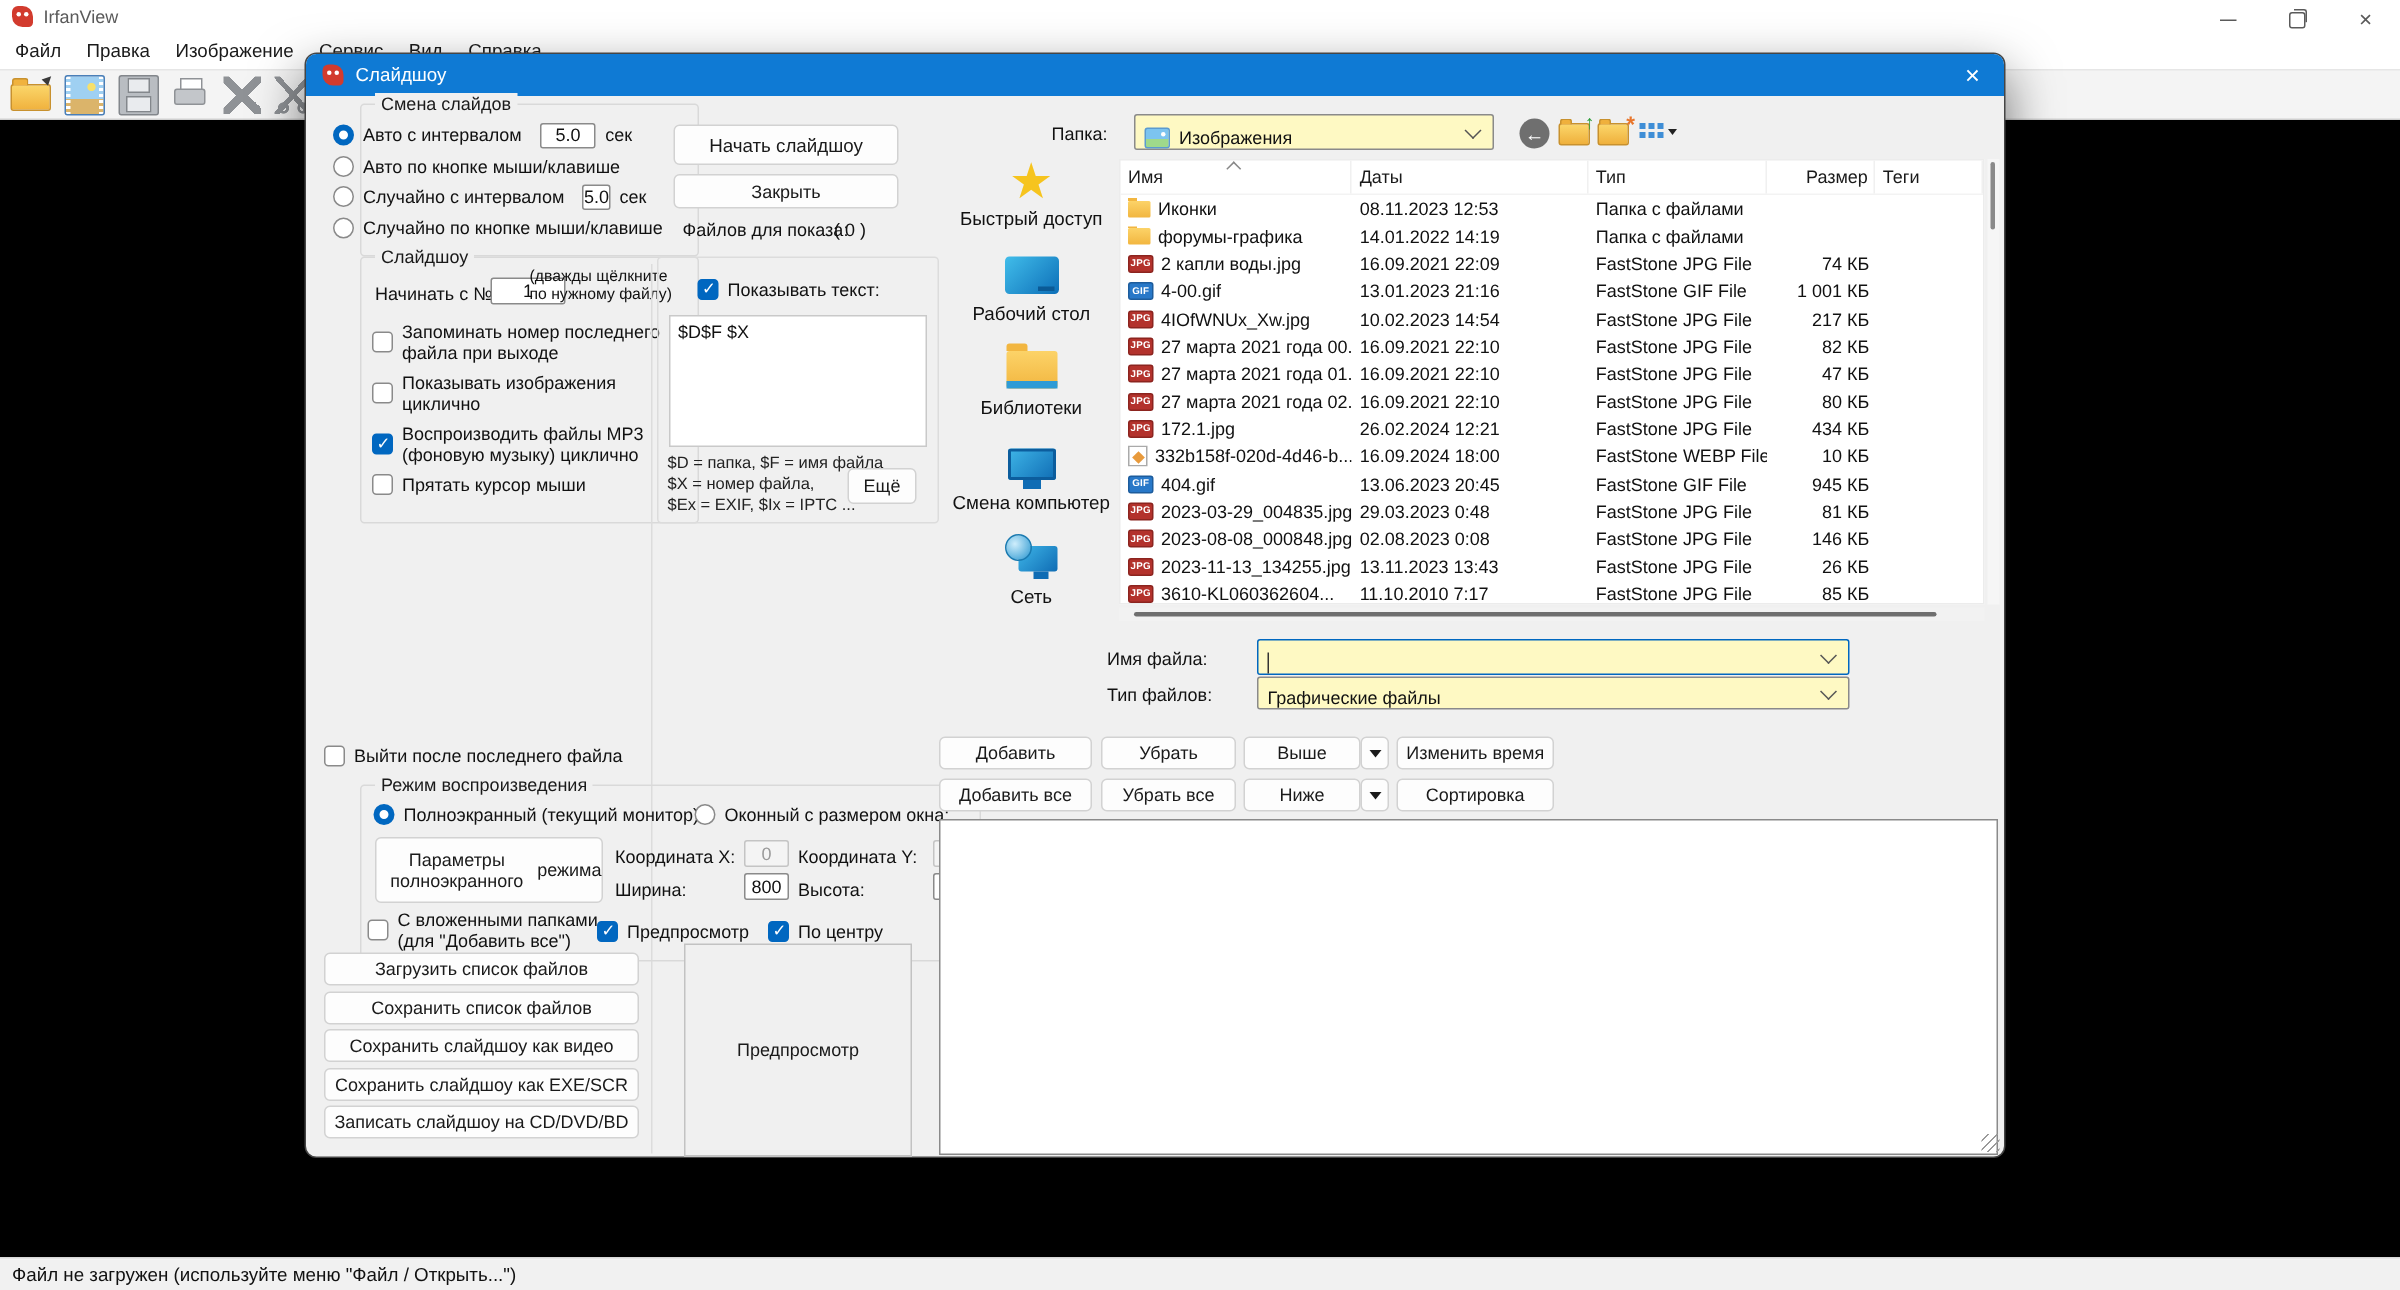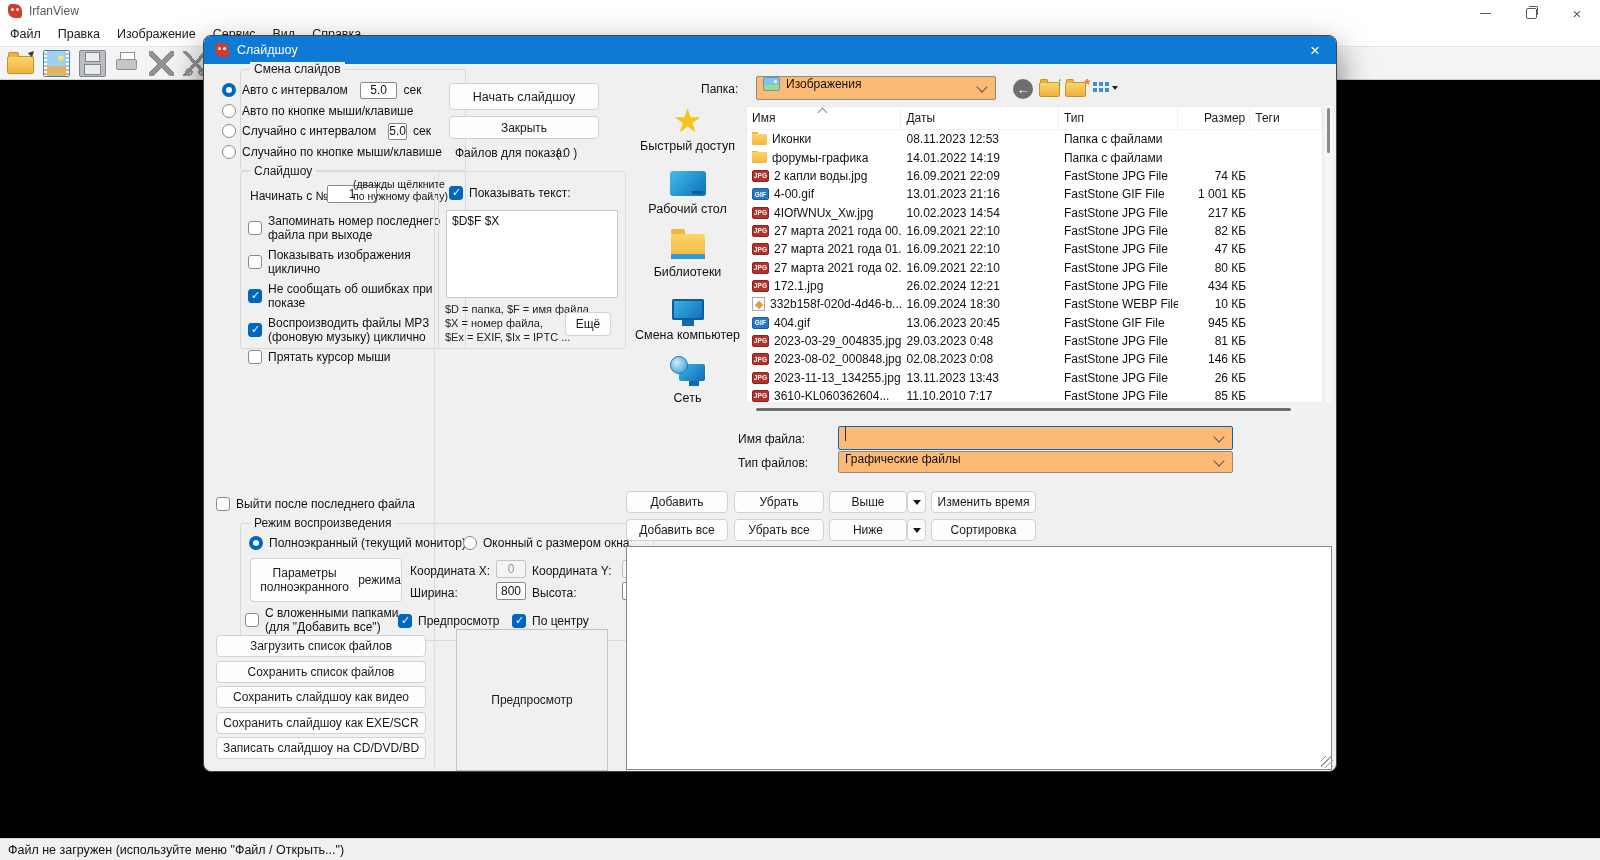--- a/index.html
+++ b/index.html
@@ -82,21 +82,21 @@
 
   .cb-row{display:flex;align-items:center;gap:6px;}
   .cb-lines{line-height:14px;}
 
   .vsep{position:absolute;left:230px;top:140px;width:1px;height:593px;background:#dcdcdc;}
 
   .texta{position:absolute;background:#fff;border:1px solid #c9c9c9;font-size:12px;padding:3px 5px;box-sizing:border-box;color:#111;}
   .hintline{position:absolute;font-size:11px;color:#222;white-space:nowrap;}
 
   
-  .combo{position:absolute;background:#fdba74;border:1px solid #8a8a8a;border-radius:2px;display:flex;align-items:flex-start;gap:6px;padding:0 24px 0 6px;box-sizing:border-box;}
+  .combo{position:absolute;background:#fef9c3;border:1px solid #8a8a8a;border-radius:2px;display:flex;align-items:flex-end;gap:6px;padding:0 24px 0 6px;box-sizing:border-box;}
   .combo .chev{position:absolute;right:9px;top:50%;margin-top:-5px;}
   .chev{width:7px;height:7px;border-right:1.5px solid #555;border-bottom:1.5px solid #555;transform:rotate(45deg);}
   .pic-icon{width:15px;height:12px;border:1px solid #5b9bd0;border-radius:2px;background:linear-gradient(180deg,#7cc4ef 58%,#9fd98b 58%);position:relative;flex:0 0 auto;}
   .pic-icon::after{content:"";position:absolute;right:2px;top:2px;width:3px;height:3px;border-radius:50%;background:#fff;}
   .caret-line{width:1px;height:14px;background:#333;}
 
   .nav-ico{position:absolute;display:flex;align-items:center;justify-content:center;}
   .back-circle{width:20px;height:20px;border-radius:50%;background:#6f6f6f;color:#fff;font-size:13px;line-height:1;}
   .mini-folder{width:19px;height:13px;background:linear-gradient(180deg,#fbd66a,#efb03c);border:1px solid #c8912e;border-radius:2px;position:relative;margin-top:4px;}
   .mini-folder::before{content:"";position:absolute;left:0;top:-4px;width:8px;height:4px;background:#efb03c;border:1px solid #c8912e;border-bottom:none;border-radius:2px 2px 0 0;box-sizing:border-box;}
@@ -263,43 +263,37 @@
           </label>
           <label class="cb-row">
             <span class="checkbox"></span>
             <span class="cb-lines">
               <div>Показывать изображения циклично</div>
             </span>
           </label>
           <label class="cb-row">
             <span class="checkbox on"></span>
             <span class="cb-lines">
-              <div>Не сообщать об ошибках при показе</div>
-            </span>
-          </label>
-          <label class="cb-row">
-            <span class="checkbox on"></span>
-            <span class="cb-lines">
               <div>Воспроизводить файлы MP3</div>
               <div>(фоновую музыку) циклично</div>
             </span>
           </label>
           <label class="cb-row">
             <span class="checkbox"></span>
             <span class="cb-lines">
               <div>Прятать курсор мыши</div>
             </span>
           </label>
         </div>
     </div>
 
     <div class="vsep"></div>
 
     <div class="txtpanel">
-      <label class="cb-row" style="position:absolute;left:10px;top:14px;">
+      <label class="cb-row" style="position:absolute;left:26px;top:14px;">
         <span class="checkbox on"></span>
         <span class="cb-lines">Показывать текст:</span>
       </label>
       <div class="texta" style="left:7px;top:38px;width:172px;height:88px;">$D$F $X</div>
       <div class="hintline" style="left:6px;top:131px;">$D = папка, $F = имя файла</div>
       <div class="hintline" style="left:6px;top:145px;">$X = номер файла,</div>
       <div class="hintline" style="left:6px;top:159px;">$Ex = EXIF, $Ix = IPTC ...</div>
       <div class="btn" style="position:absolute;left:126px;top:140px;width:46px;height:24px;">Ещё</div>
     </div>
 
@@ -513,21 +507,21 @@
             <div class="fc" style="width: 158px;">26.02.2024 12:21</div>
             <div class="fc" style="width: 120px;">FastStone JPG File</div>
             <div class="fc" style="width: 72px; text-align: right;">434 КБ</div>
             <div class="fc" style="width: 72px;"></div>
           </div>
           <div class="frow">
             <div class="fc fc-name" style="width: 155px;">
               <span class="fi fi-webp"></span>
               <span>332b158f-020d-4d46-b...</span>
             </div>
-            <div class="fc" style="width: 158px;">16.09.2024 18:30</div>
+            <div class="fc" style="width: 158px;">16.09.2024 18:00</div>
             <div class="fc" style="width: 120px;">FastStone WEBP File</div>
             <div class="fc" style="width: 72px; text-align: right;">10 КБ</div>
             <div class="fc" style="width: 72px;"></div>
           </div>
           <div class="frow">
             <div class="fc fc-name" style="width: 155px;">
               <span class="fi fi-badge fi-gif">GIF</span>
               <span>404.gif</span>
             </div>
             <div class="fc" style="width: 158px;">13.06.2023 20:45</div>
@@ -541,21 +535,21 @@
               <span>2023-03-29_004835.jpg</span>
             </div>
             <div class="fc" style="width: 158px;">29.03.2023 0:48</div>
             <div class="fc" style="width: 120px;">FastStone JPG File</div>
             <div class="fc" style="width: 72px; text-align: right;">81 КБ</div>
             <div class="fc" style="width: 72px;"></div>
           </div>
           <div class="frow">
             <div class="fc fc-name" style="width: 155px;">
               <span class="fi fi-badge fi-jpg">JPG</span>
-              <span>2023-08-02_000848.jpg</span>
+              <span>2023-08-08_000848.jpg</span>
             </div>
             <div class="fc" style="width: 158px;">02.08.2023 0:08</div>
             <div class="fc" style="width: 120px;">FastStone JPG File</div>
             <div class="fc" style="width: 72px; text-align: right;">146 КБ</div>
             <div class="fc" style="width: 72px;"></div>
           </div>
           <div class="frow">
             <div class="fc fc-name" style="width: 155px;">
               <span class="fi fi-badge fi-jpg">JPG</span>
               <span>2023-11-13_134255.jpg</span>

